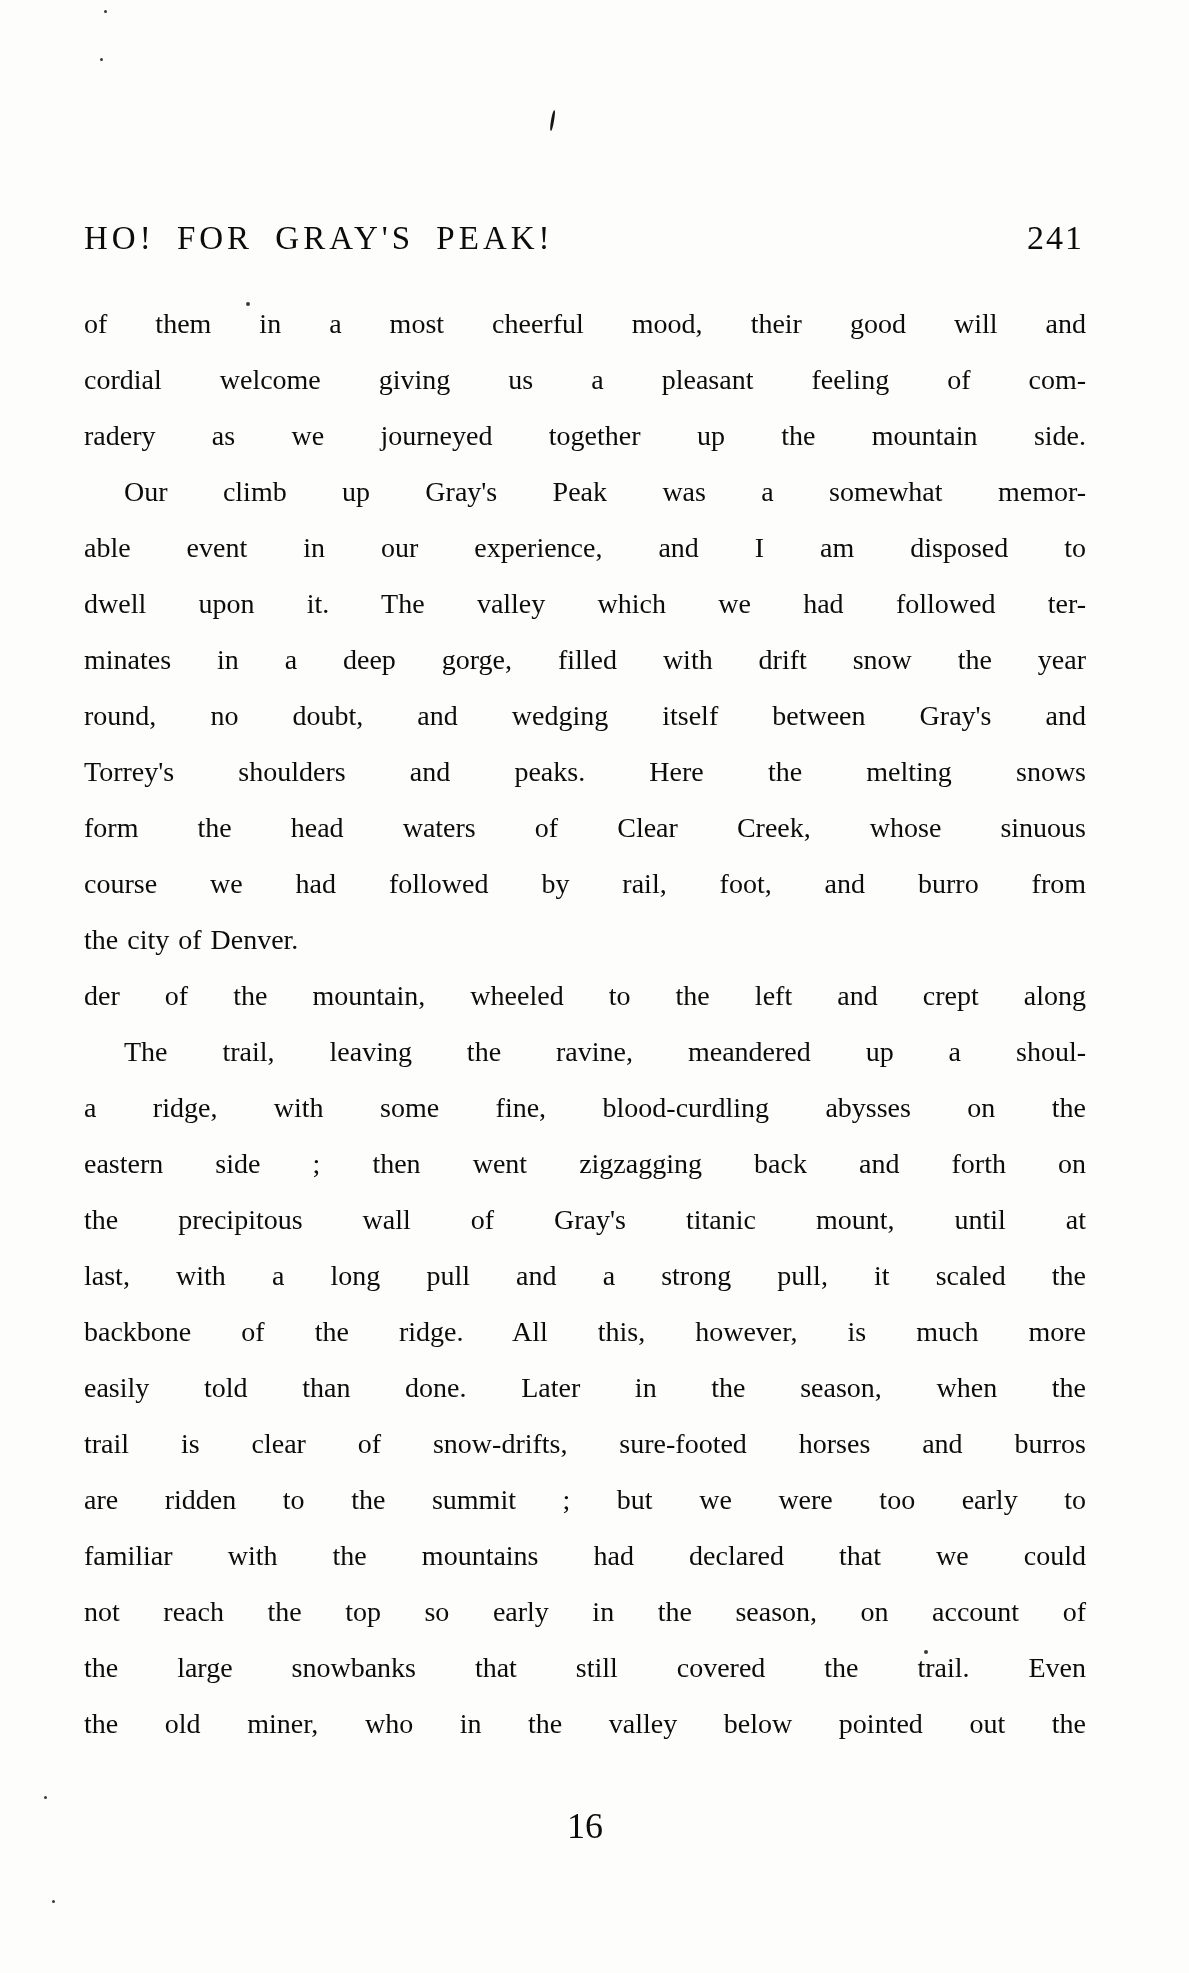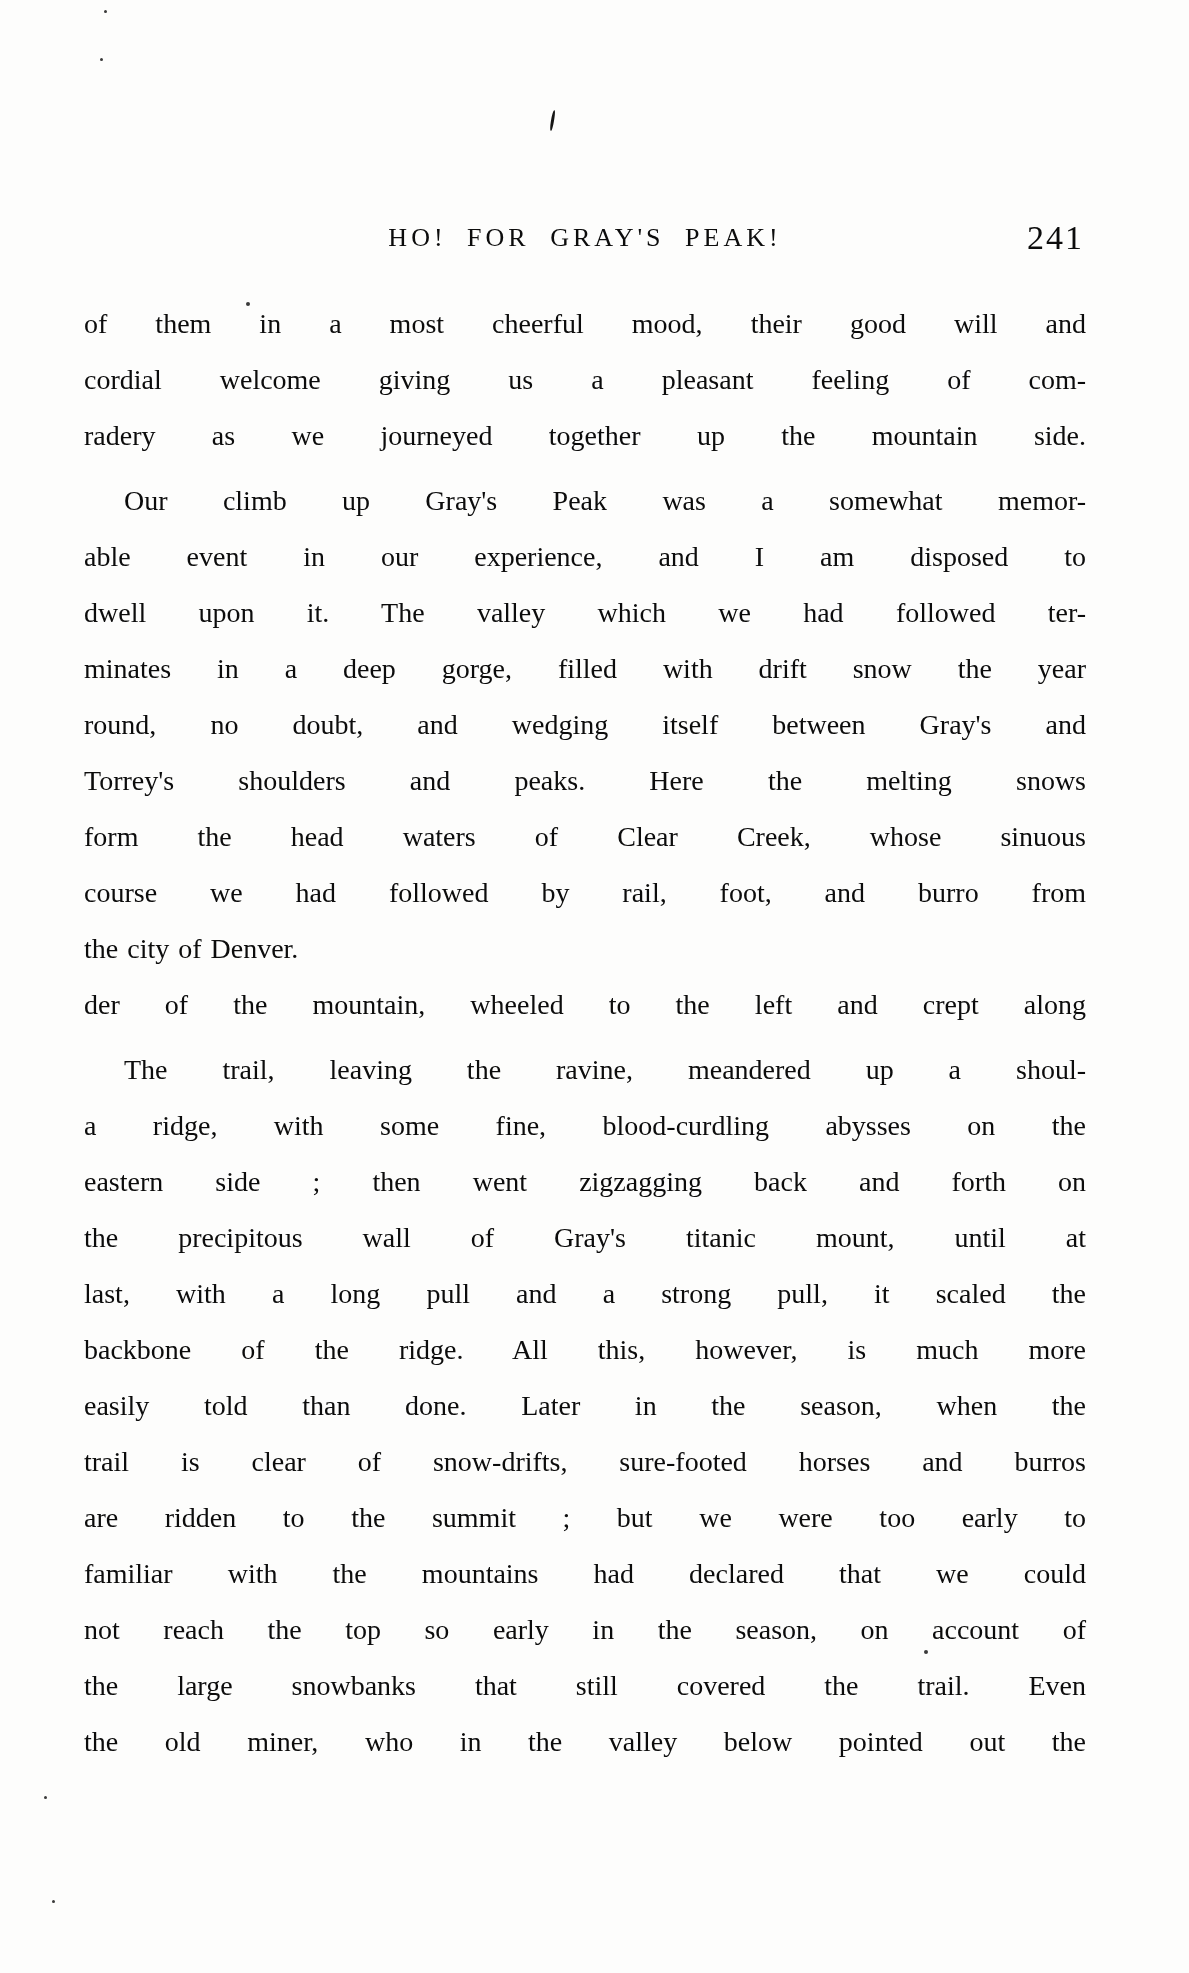--- a/index.html
+++ b/index.html
@@ -22,22 +22,22 @@
   
   .page-header {
     position: absolute;
     top: 219px;
     left: 84px;
     width: 1002px;
     height: 42px;
   }
   .header-title {
     display: block;
-    text-align: center;
-    font-size: 26px;
+    text-align: left;
+    font-size: 33px;
     letter-spacing: 4px;
     word-spacing: 10px;
     color: #0c0c0c;
     line-height: 38px;
   }
   .header-pageno {
     position: absolute;
     top: 0;
     right: 2px;
     font-size: 34px;
@@ -55,21 +55,20 @@
   .text-line {
     font-size: 28px;
     line-height: 56px;
     word-spacing: 2px;
     text-align: justify;
     text-align-last: justify;
     text-justify: inter-word;
   }
   .text-line.indent {
     padding-left: 40px;
-    margin-top: 9px;
   }
   .text-line.para-end {
     text-align: right;
     text-align-last: left;
   }
   
   .page-footer {
     position: absolute;
     top: 1806px;
     left: 84px;
@@ -127,20 +126,21 @@
     <div class="text-line">backbone of the ridge.  All this, however, is much more</div>
     <div class="text-line">easily told than done.  Later in the season, when the</div>
     <div class="text-line">trail is clear of snow-drifts, sure-footed horses and burros</div>
     <div class="text-line">are ridden to the summit ; but we were too early to</div>
     <div class="text-line">familiar with the mountains had declared that we could</div>
     <div class="text-line">not reach the top so early in the season, on account of</div>
     <div class="text-line">the large snowbanks that still covered the trail.  Even</div>
     <div class="text-line">the old miner, who in the valley below pointed out the</div>
   </div>
 
+  <div class="page-footer">16</div>
 
   <div class="squiggle"></div>
   <div class="speck" style="left:246px; top:302px; width:4px; height:4px;"></div>
   <div class="speck" style="left:924px; top:1650px; width:4px; height:4px;"></div>
   <div class="speck" style="left:104px; top:10px; width:3px; height:3px;"></div>
   <div class="speck" style="left:100px; top:58px; width:3px; height:3px;"></div>
   <div class="speck" style="left:44px; top:1796px; width:3px; height:3px;"></div>
   <div class="speck" style="left:52px; top:1900px; width:3px; height:3px;"></div>
 
 </div>

